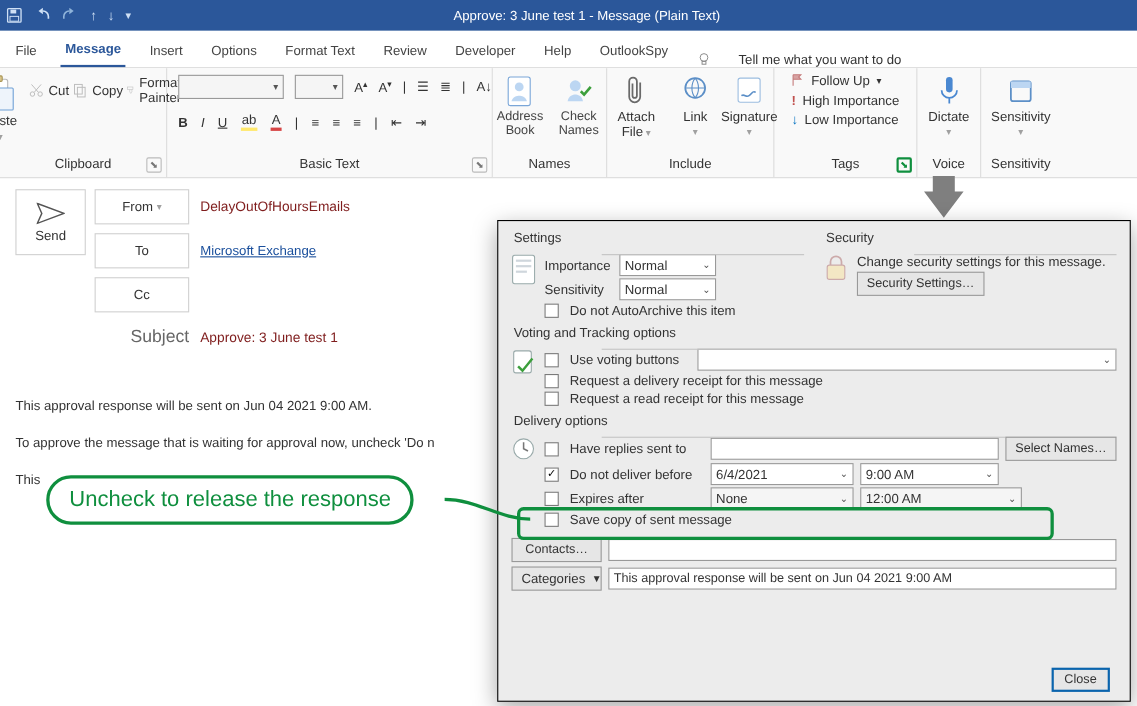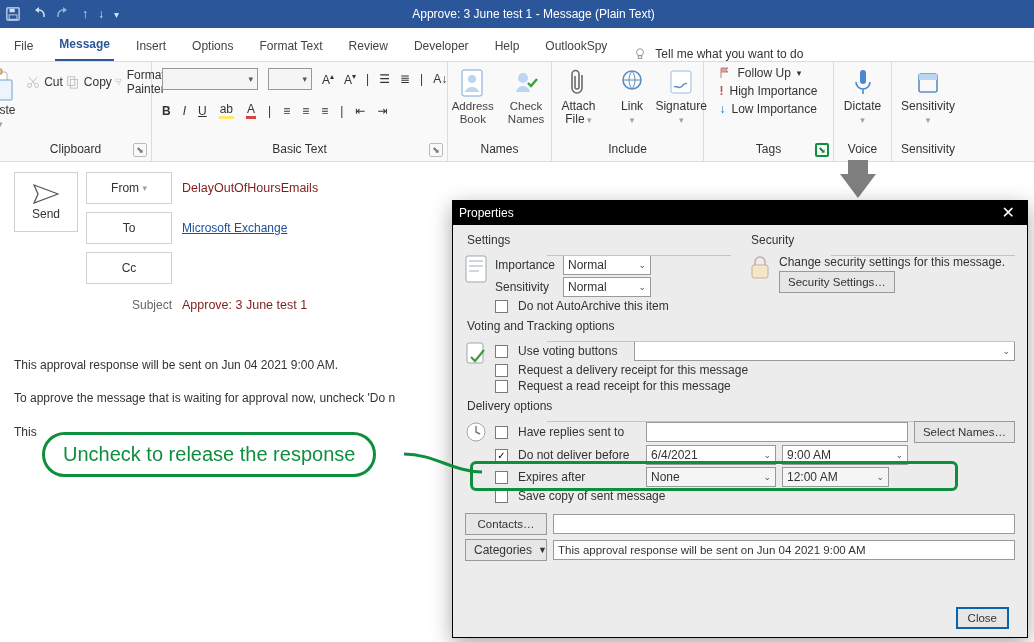--- a/index.html
+++ b/index.html
@@ -11,21 +11,21 @@
   body{margin:0;width:1034px;height:642px;background:#fff;position:relative;overflow:hidden}
   
   .titlebar{height:28px;background:var(--blue);display:flex;align-items:center;padding:0 6px;color:#fff}
   .titlebar .qat{display:flex;align-items:center;gap:10px}
   .titlebar .qat span{color:#cfe0f5}
   .titlebar .wintitle{flex:1;text-align:center;color:#fff;font-size:12px}
   
   .menubar{height:34px;background:#fff;border-bottom:1px solid var(--ribBorder);display:flex;align-items:flex-end;padding:0 10px;gap:18px}
   .menubar .tab{padding:6px 4px 8px 4px;color:#444}
   .menubar .tab.active{color:var(--blue);font-weight:600;border-bottom:2px solid var(--blue)}
-  .tellme{display:flex;align-items:flex-end;gap:8px;color:#666;margin-left:4px}
+  .tellme{display:flex;align-items:flex-end;gap:24px;color:#666;margin-left:4px}
   
   .ribbon{height:100px;background:var(--rib);border-bottom:1px solid var(--ribBorder);display:flex;position:relative}
   .group{display:flex;flex-direction:column;align-items:center;padding:4px 10px 2px 10px;border-right:1px solid var(--ribBorder)}
   .group:last-child{border-right:0}
   .group .body{display:flex;align-items:flex-start;gap:6px;height:74px}
   .group .label{font-size:11px;color:#666;height:18px;display:flex;align-items:center;justify-content:center;width:100%;position:relative}
   .dlaunch{position:absolute;right:-6px;bottom:1px;width:14px;height:14px;border:1px solid #bbb;border-radius:2px;display:flex;align-items:center;justify-content:center;font-size:9px;color:#777;cursor:pointer}
   .bigbtn{display:flex;flex-direction:column;align-items:center;gap:2px;padding:2px 4px;min-width:40px}
   .bigbtn .lbl{font-size:11.5px;color:#444;text-align:center;line-height:1.1}
   .smlist{display:flex;flex-direction:row;gap:3px}
@@ -34,21 +34,21 @@
   .ghost{color:#a0a0a0}
   
   .compose{padding:10px 14px}
   .sendbox{display:flex;gap:8px;align-items:flex-start}
   .sendbtn{width:64px;height:60px;border:1px solid var(--border);display:flex;flex-direction:column;align-items:center;justify-content:center;gap:3px}
   .labels{display:flex;flex-direction:column;gap:8px}
   .fieldbtn{width:86px;height:32px;border:1px solid var(--border);display:flex;align-items:center;justify-content:center}
   .fieldrow{display:flex;align-items:center;gap:10px}
   .fromval,.subjval{font-size:12.5px;color:#7f1d1d}
   .toval{text-decoration:underline;color:#1a4f9c}
-  .subjlabel{width:86px;text-align:right;color:#666;font-size:12px}
+  .subjlabel{width:86px;text-align:right;color:#666;font-size:16px}
   .bodytext{margin-top:44px;font-size:12.5px;color:#333;line-height:1.6}
   
   .callout{position:absolute;left:42px;top:432px;z-index:5}
   .bubble{border:3px solid var(--green2);border-radius:24px;padding:8px 18px;background:#fff;color:var(--green2);font-size:20px}
   
   .dialog{position:absolute;left:452px;top:200px;width:576px;height:438px;border:1px solid #000;background:#ececec;box-shadow:0 6px 20px rgba(0,0,0,.35);z-index:4}
   .dlgTitle{height:24px;background:#000;color:#fff;display:flex;align-items:center;padding:0 6px;font-size:12px}
   .dlgTitle .close{margin-left:auto;color:#fff;font-size:16px;line-height:1;padding:0 6px;cursor:pointer}
   .dlgBody{padding:8px 12px;font-size:11.5px;color:#333}
   fieldset.grp{border:0;padding:0;margin:0 0 6px 0;position:relative}
@@ -357,24 +357,20 @@
 </div>
 
 <div class="callout">
   <div class="bubble">Uncheck to release the response</div>
 </div>
 <svg style="position:absolute;left:404px;top:450px;z-index:5" width="80" height="32">
   <path d="M0 4 C30 4 50 22 78 22" stroke="#0f8f3e" stroke-width="3" fill="none"></path>
 </svg>
 
 <div class="dialog">
-  <div class="dlgTitle">
-    <span style="color:#fff">Properties</span>
-    <span class="close">✕</span>
-  </div>
   <div class="dlgBody">
     <div class="twoCol">
 
       <div style="flex:1">
         <fieldset class="grp">
             <legend>Settings</legend>
           </fieldset>
         <div class="grid">
           <div class="iconCell">
             <svg width="22" height="28" viewBox="0 0 22 28">
@@ -489,21 +485,21 @@
               <span class="caret">⌄</span>
             </div>
         </div>
         <div class="row ghost">
           <span class="chk"></span>
           <span style="width:122px">Expires after</span>
           <div class="select dropdownDisabled" style="width:130px">
               <span>None</span>
               <span class="caret">⌄</span>
             </div>
-          <div class="select dropdownDisabled" style="width:107px">
+          <div class="select dropdownDisabled" style="width:147px">
               <span>12:00 AM</span>
               <span class="caret">⌄</span>
             </div>
         </div>
         <div class="row">
           <span class="chk"></span>
           <span>Save copy of sent message</span>
         </div>
       </div>
     </div>

